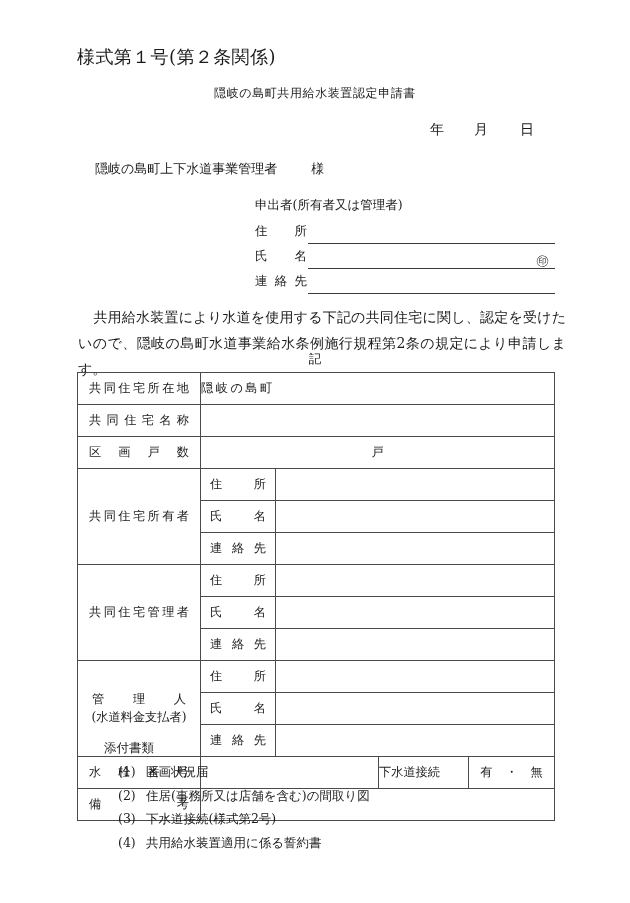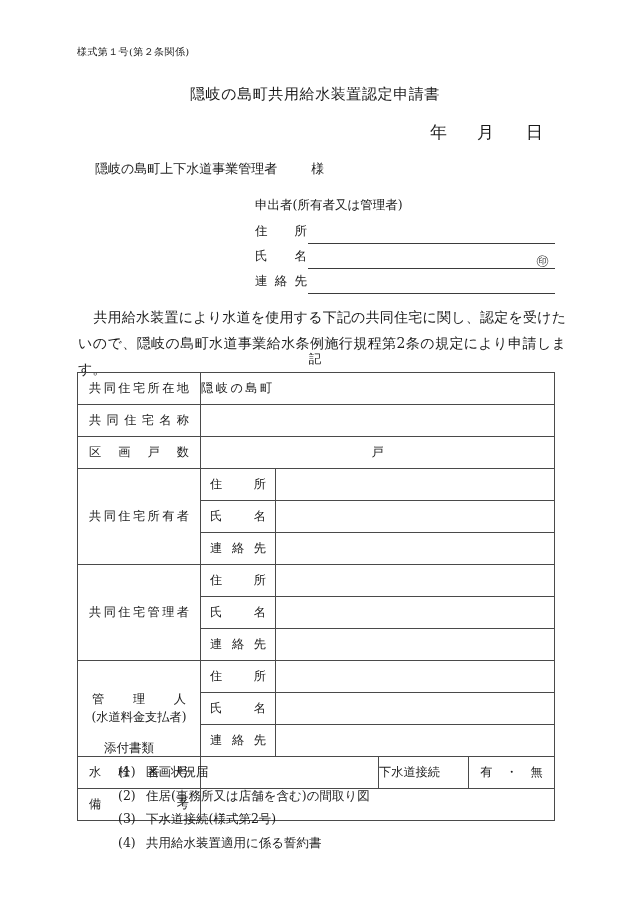--- a/index.html
+++ b/index.html
@@ -21,40 +21,40 @@
     left: 0; top: 0;
     width: 630px;
     height: 903px;
   }
 
   
   .form-no {
     position: absolute;
     left: 77px;
     top: 45px;
-    font-size: 10px;
+    font-size: 18px;
     letter-spacing: 0.4px;
     white-space: nowrap;
   }
 
   .doc-title {
     position: absolute;
     left: 0;
     top: 85px;
     width: 630px;
     text-align: center;
-    font-size: 15px;
+    font-size: 12px;
     letter-spacing: 0.6px;
   }
 
   .date-line {
     position: absolute;
     left: 430px;
     top: 121px;
-    font-size: 17px;
+    font-size: 14px;
     white-space: nowrap;
   }
   .date-line .d-y { margin-right: 30px; }
   .date-line .d-m { margin-right: 32px; }
 
   .addressee {
     position: absolute;
     left: 95px;
     top: 160px;
     font-size: 13px;

